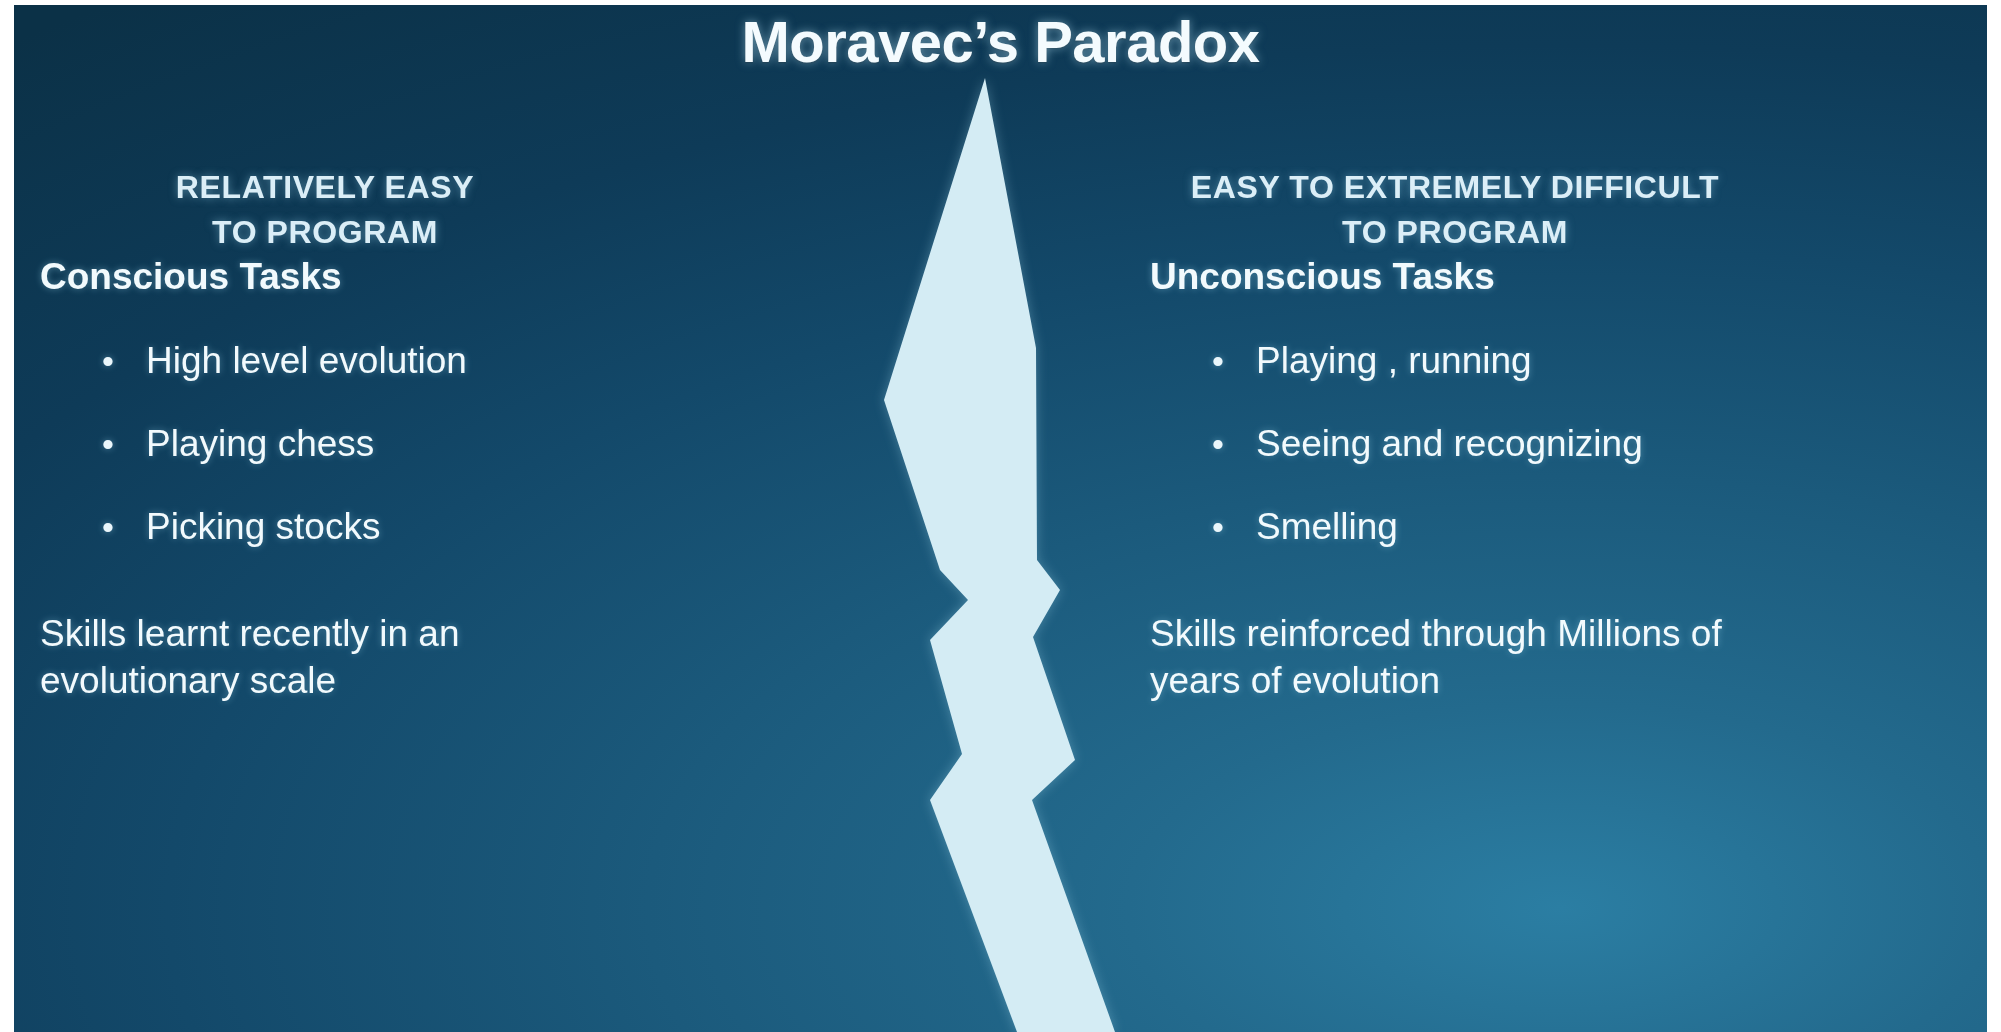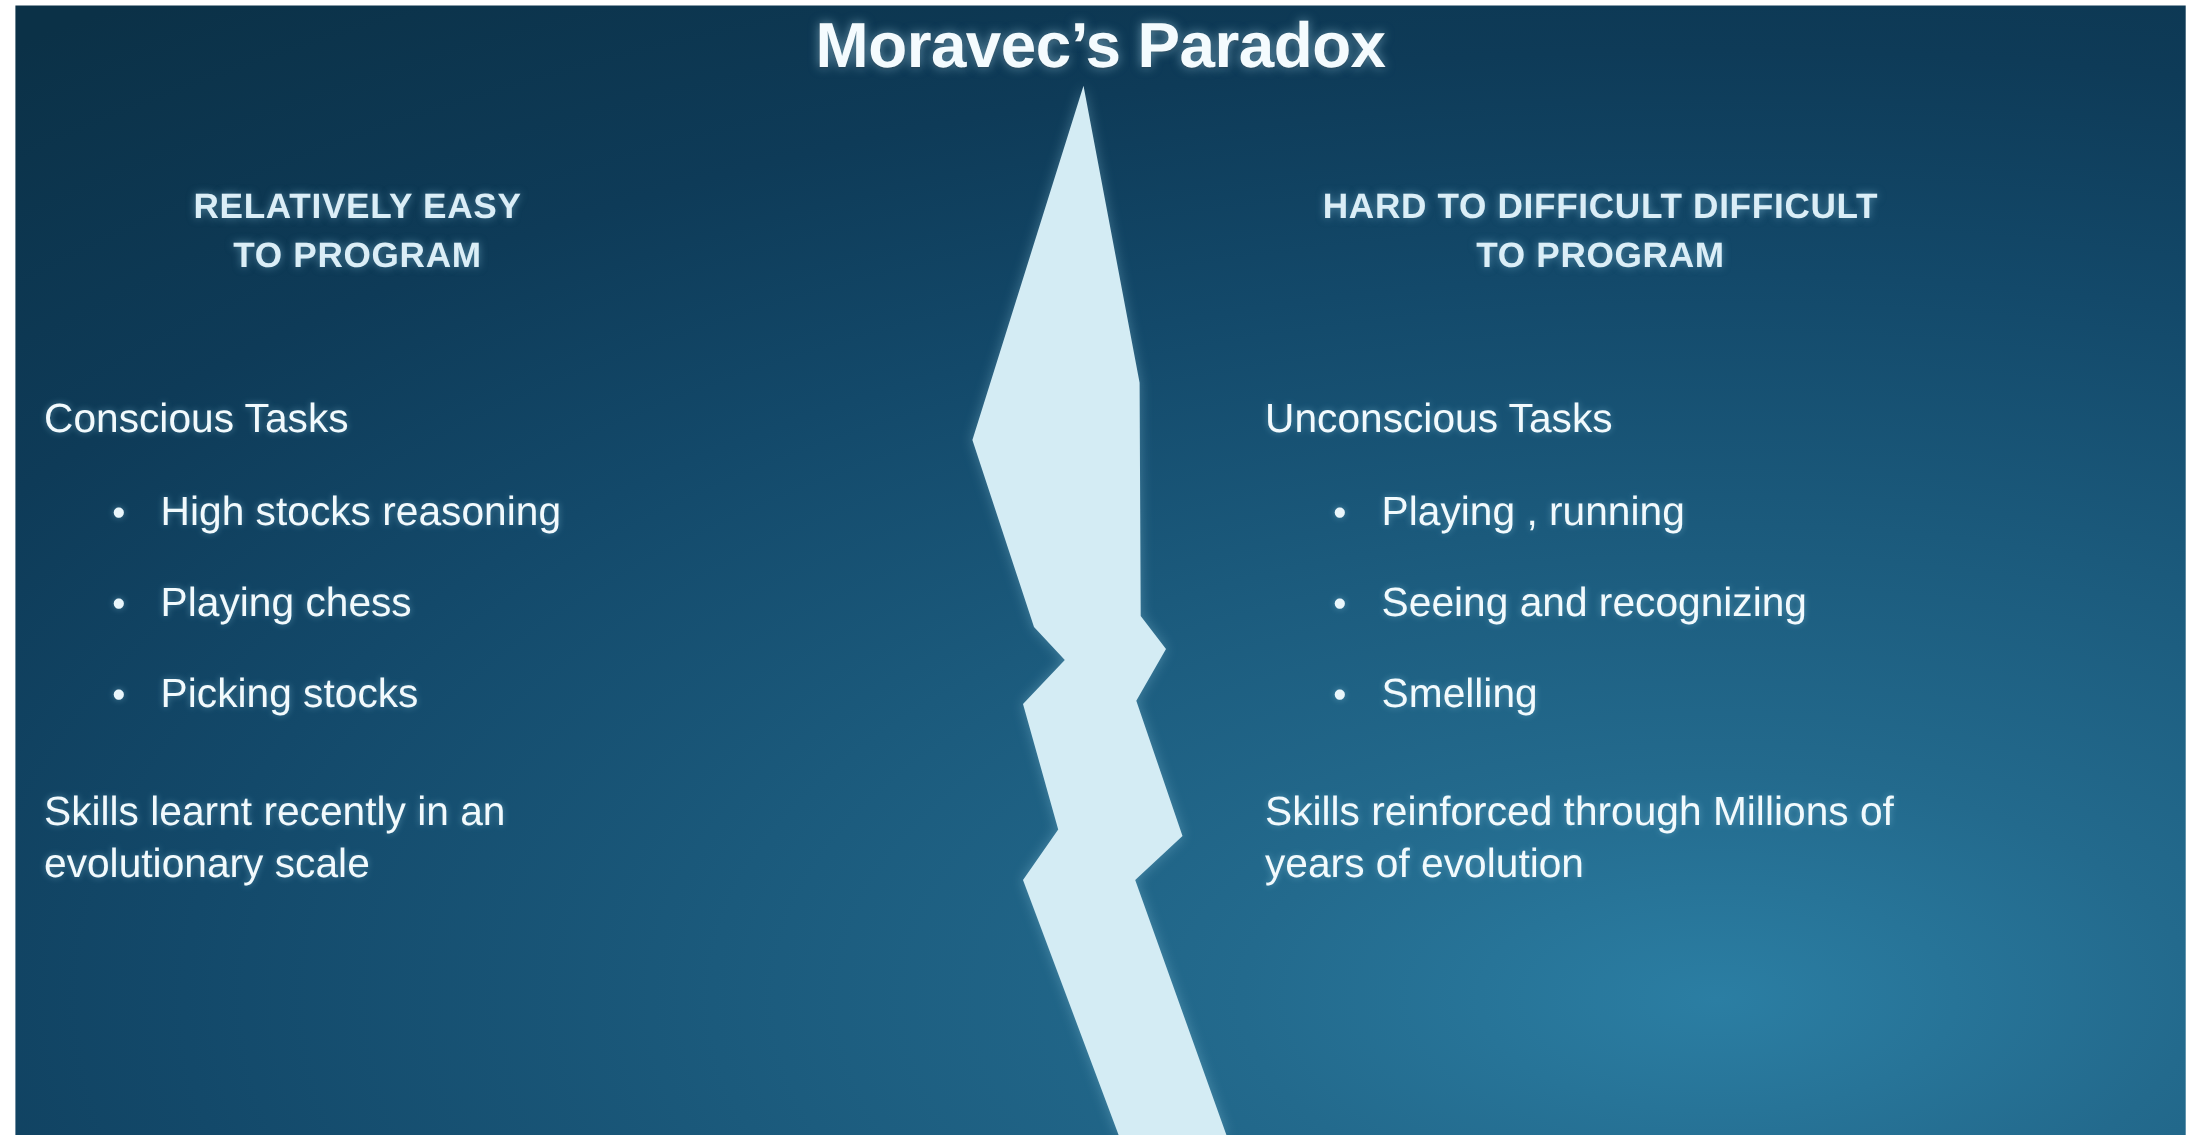--- a/index.html
+++ b/index.html
@@ -94,24 +94,23 @@
     text-shadow: 0 0 8px rgba(150,210,235,0.5);
     margin-top: 165px;
     margin-bottom: 0;
   }
   .col-left  .col-header { padding-right: 120px; }
   .col-right .col-header { padding-right: 180px; }
   .col-header .line { display: block; }
 
   .task-heading {
     font-size: 37px;
-    font-weight: normal;
+    font-weight: bold;
     color: #f2fafd;
     text-shadow: 0 0 7px rgba(150,210,235,0.45);
-    margin-top: 104px;
     white-space: nowrap;
   }
 
   .bullet-list {
     list-style: none;
     margin: 0;
     padding: 0;
     margin-top: 42px;
   }
   .bullet-item {
@@ -179,41 +178,41 @@
     <div class="col-header">
       <span class="line">RELATIVELY EASY</span>
       <span class="line">TO PROGRAM</span>
     </div>
 
     <div class="task-heading">Conscious Tasks</div>
 
     <ul class="bullet-list">
       <li class="bullet-item">
         <span class="bullet-dot">•</span>
-        <span class="bullet-label">High stocks reasoning</span>
+        <span class="bullet-label">High level evolution</span>
       </li>
       <li class="bullet-item">
         <span class="bullet-dot">•</span>
         <span class="bullet-label">Playing chess</span>
       </li>
       <li class="bullet-item">
         <span class="bullet-dot">•</span>
         <span class="bullet-label">Picking stocks</span>
       </li>
     </ul>
 
     <div class="footnote">
       <span class="line">Skills learnt recently in an</span>
       <span class="line">evolutionary scale</span>
     </div>
   </div>
 
   <div class="column col-right">
     <div class="col-header">
-      <span class="line">HARD TO DIFFICULT DIFFICULT</span>
+      <span class="line">EASY TO EXTREMELY DIFFICULT</span>
       <span class="line">TO PROGRAM</span>
     </div>
 
     <div class="task-heading">Unconscious Tasks</div>
 
     <ul class="bullet-list">
       <li class="bullet-item">
         <span class="bullet-dot">•</span>
         <span class="bullet-label">Playing , running</span>
       </li>

